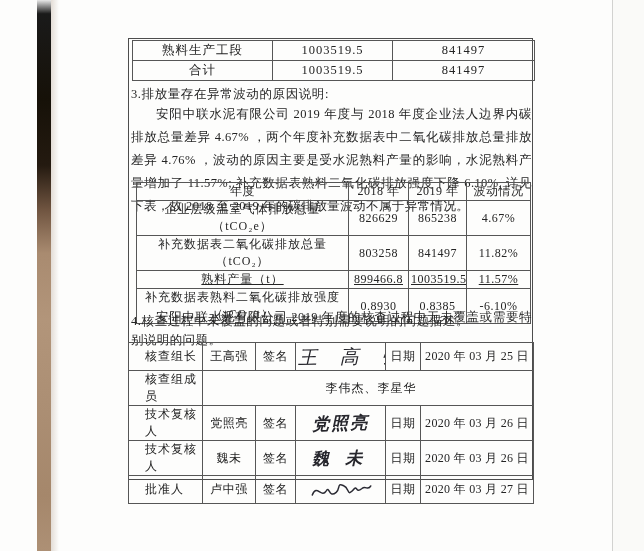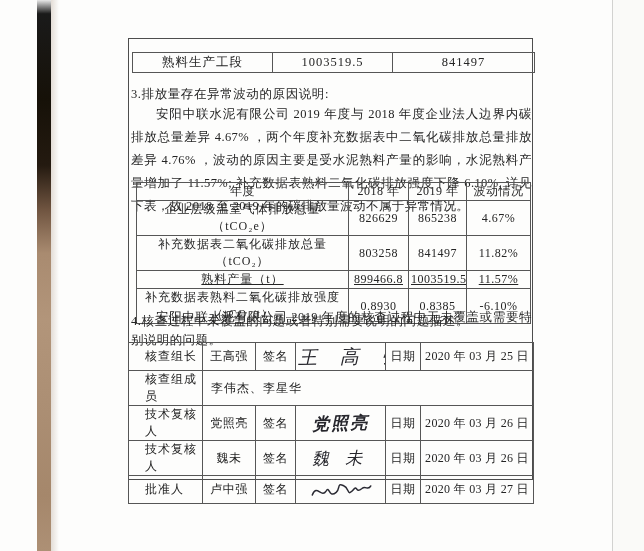--- a/index.html
+++ b/index.html
@@ -34,21 +34,21 @@
     left:128px;top:38px;width:405px;height:442px;
     border:1px solid #4d4d4d;box-sizing:border-box;background:transparent;
   }
   table{border-collapse:collapse;table-layout:fixed;}
   td,th{
     border:1px solid #565656;box-sizing:border-box;
     font-weight:normal;overflow:hidden;
     padding:0 2px;
   }
   
-  .top-table{left:132px;top:52px;width:402px;font-size:12.5px;}
+  .top-table{left:132px;top:40px;width:402px;font-size:12.5px;}
   .top-table td{text-align:center;height:20px;letter-spacing:1px;}
   
   .h-sec{left:131px;font-size:12.5px;letter-spacing:0.6px;white-space:nowrap;}
   .sec3-heading{top:86px;}
   .sec4-heading{top:289px;margin-top:24px;}
   .para{
     left:131px;width:401px;font-size:12.5px;line-height:23px;
     text-align:justify;text-indent:2em;letter-spacing:0.4px;
   }
   .para3{top:103px;}
@@ -60,27 +60,27 @@
   .r-h{height:15px;}
   .r-a{height:18px;}
   .r-b{height:18px;}
   .r-c{height:17px;text-decoration:underline;}
   .r-d{height:32px;}
   
   .sig-table{left:128px;top:342px;width:405px;font-size:12px;}
   .sig-table td{height:28px;text-align:center;letter-spacing:0.5px;}
   .sig-table tr.short td{height:23px;}
   .sig-table td.role{text-align:left;padding-left:16px;letter-spacing:1px;}
-  .sig-table td.members{text-align:left;padding-left:8px;letter-spacing:1px;}
+  .sig-table td.members{text-align:center;padding-left:8px;letter-spacing:1px;}
   .sig-table td.datecell{letter-spacing:0.3px;}
   
   .hw{font-style:italic;color:#26262c;display:inline-block;white-space:nowrap;}
   .hw1{font-size:19px;letter-spacing:9px;transform:rotate(-1deg);}
   .hw2{font-size:17px;letter-spacing:2px;transform:rotate(-2deg);font-weight:bold;}
-  .hw3{font-size:17px;letter-spacing:6px;transform:rotate(-1deg);font-weight:normal;}
+  .hw3{font-size:17px;letter-spacing:6px;transform:rotate(-1deg);font-weight:bold;}
   .scrawl{vertical-align:middle;transform:rotate(-4deg);}
 </style>
 </head>
 <body>
 
 <div class="abs binding-strip"></div>
 <div class="abs binding-soft"></div>
 <div class="abs right-margin-tint"></div>
 <div class="abs page-edge-line"></div>
 
@@ -88,20 +88,25 @@
 
 <table class="abs top-table">
   <colgroup>
       <col style="width:140px">
       <col style="width:120px">
       <col style="width:142px">
     </colgroup>
   <tbody>
       <tr>
     <td>熟料生产工段</td>
+    <td>1003519.5</td>
+    <td>841497</td>
+  </tr>
+  <tr>
+    <td>合计</td>
     <td>1003519.5</td>
     <td>841497</td>
   </tr>
 </tbody>
   </table>
 
 <div class="abs h-sec sec3-heading">3.排放量存在异常波动的原因说明:</div>
 <div class="abs para para3">安阳中联水泥有限公司 2019 年度与 2018 年度企业法人边界内碳排放总量差异 4.67% ，两个年度补充数据表中二氧化碳排放总量排放差异 4.76% ，波动的原因主要是受水泥熟料产量的影响，水泥熟料产量增加了 11.57%; 补充数据表熟料二氧化碳排放强度下降 6.10%, 详见下表，故 2018 至 2019 年的碳排放量波动不属于异常情况。</div>
 
 <table class="abs cmp-table">

